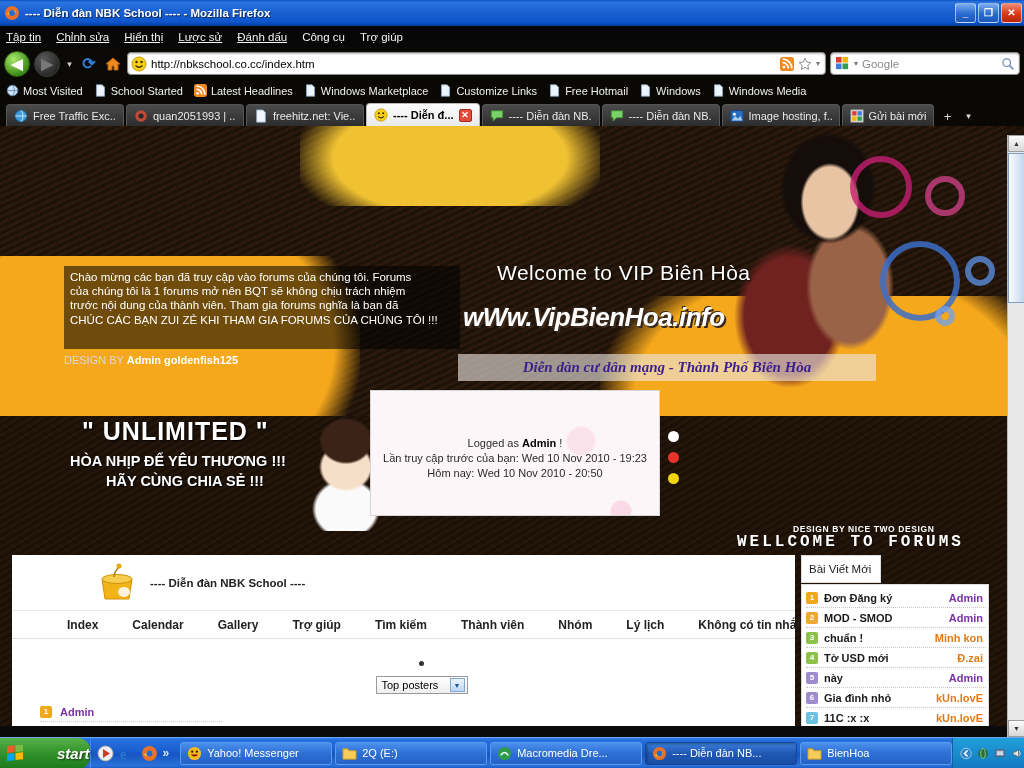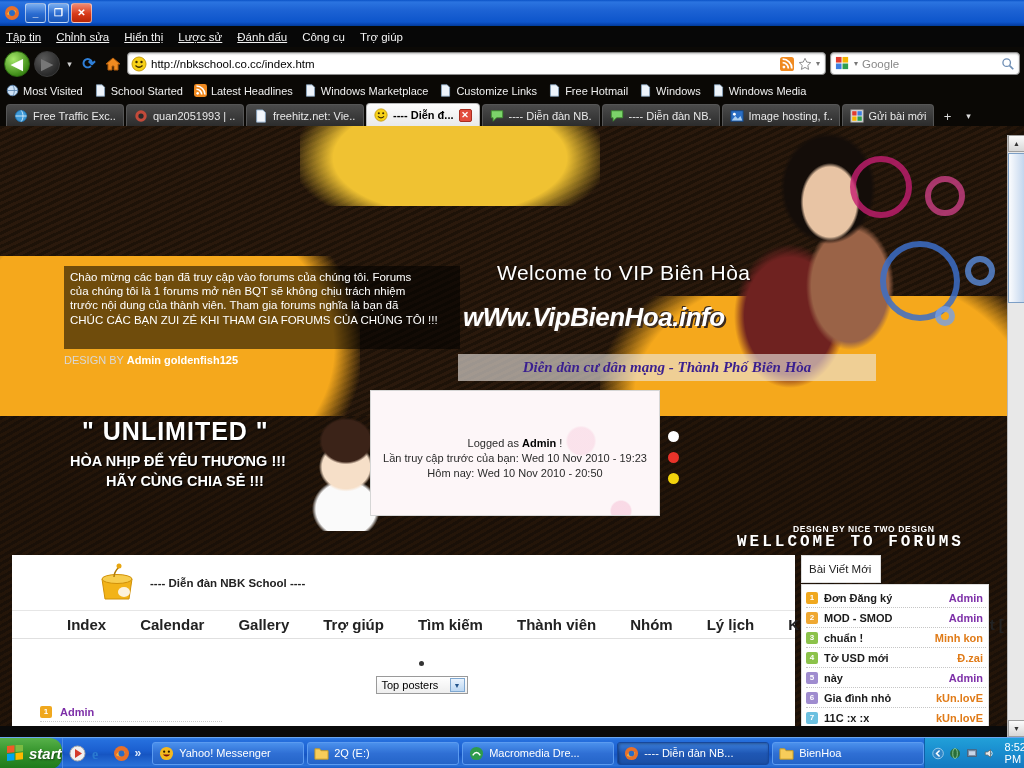--- a/index.html
+++ b/index.html
@@ -182,21 +182,21 @@
 
   
   .forum { position:absolute; left:12px; top:429px; width:995px; height:290px; display:flex; gap:6px; }
   .forum-main { width:783px; background:#fff; position:relative; }
   .logo-row { height:56px; display:flex; align-items:center; padding-left:82px; gap:10px;
     border-bottom:1px solid #e6e6e6; }
   .logo-pot { width:46px;height:40px; flex:0 0 auto; position:relative; }
   .logo-title { color:#222; font-size:11.5px; font-weight:bold; }
   .navrow { height:28px; display:flex; align-items:center; gap:0; padding-left:38px;
     border-bottom:1px solid #e0e0e0; }
-  .navrow a { color:#222; font-size:15px; font-weight:bold; padding:0 17px; white-space:nowrap; }
+  .navrow a { color:#222; font-size:12px; font-weight:bold; padding:0 17px; white-space:nowrap; }
   .topsel-row { display:flex; align-items:center; gap:10px; padding:22px 0 0 36px;flex-direction:column; }
   .bullet { width:5px;height:5px;border-radius:50%;background:#333; }
   .select { height:18px; min-width:92px; background:linear-gradient(to bottom,#fff,#eee);
     border:1px solid #9a9a9a; display:flex;align-items:center; padding:0 2px 0 5px; gap:6px; }
   .select span { color:#000; font-size:11px; }
   .select .arrow { width:15px;height:14px; background:linear-gradient(to bottom,#eaf3fd,#bcd7f2);
     border:1px solid #7fa7d0; display:flex;align-items:center;justify-content:center;
     color:#23548c; font-size:7px; margin-left:auto; }
   .poster-list { margin-top:8px; padding-left:28px; width:210px; }
   .poster { display:flex; align-items:center; gap:8px; height:20px;
@@ -228,21 +228,21 @@
 
   
   .taskbar { position:absolute; left:0; top:737px; width:1024px; height:31px;
     background: linear-gradient(to bottom,#2f7ce8 0%, #256fdd 8%, #1b5fd0 42%, #1655c2 55%, #2a71d8 92%, #1a5ec9 100%);
     border-top:1px solid #6ba6f0; display:flex; align-items:center; }
   .startbtn { width:96px; height:31px; position:relative;
     background: linear-gradient(to bottom,#57b14a 0%, #3d9b33 35%, #2e8c27 60%, #1d7a1b 100%);
     border-radius: 0 12px 12px 0; display:flex;align-items:center; gap:5px; padding-left:7px; }
   .startbtn .flag { width:17px;height:17px; }
   .startbtn span { color:#fff; font-size:15px; font-style:italic; font-weight:bold;
-    text-shadow: 1px 1px 2px rgba(0,0,0,.55); }
+    text-shadow: 1px 1px 2px rgba(0,0,0,.55); margin-left: 28px; }
   .qlaunch { display:flex; align-items:center; gap:5px; padding:0 6px; height:31px;
     border-left:1px solid #4b8ae4; }
   .ql-ico { width:17px;height:17px; }
   .ql-more { color:#dce9fb; font-size:12px; font-weight:bold; }
   .taskitems { display:flex; align-items:center; gap:3px; padding-left:5px; flex:1 1 auto; }
   .titem { height:23px; min-width:152px; max-width:160px; display:flex; align-items:center; gap:5px;
     padding:0 6px; border-radius:3px; color:#fff; font-size:11px;
     background: linear-gradient(to bottom,#4a90ec,#2f6fd4 50%,#2464c8);
     border:1px solid #5b9bf0; white-space:nowrap; overflow:hidden; }
   .titem.active { background: linear-gradient(to bottom,#3b7fdc,#1f57b4 50%,#1b4fa6);
@@ -262,20 +262,21 @@
 <div id="root">
 
   <div class="ff-window">
 
     <div class="titlebar">
       <svg class="tb-icon" viewBox="0 0 16 16">
         <circle cx="8" cy="8" r="7" fill="#e8702a"></circle>
         <path d="M3 9c2-4 6-5 9-3-1 4-5 6-9 3z" fill="#f6b33c"></path>
         <circle cx="8" cy="8" r="3" fill="#2a6bc4"></circle>
       </svg>
+      <div class="tb-title">---- Diễn đàn NBK School ---- - Mozilla Firefox</div>
       <div class="win-btns">
         <div class="win-btn min">_</div>
         <div class="win-btn max">❐</div>
         <div class="win-btn close">✕</div>
       </div>
     </div>
 
     <div class="menubar">
       <div class="mi"><u>Tập tin</u></div>
       <div class="mi"><u>Chỉnh sửa</u></div>

